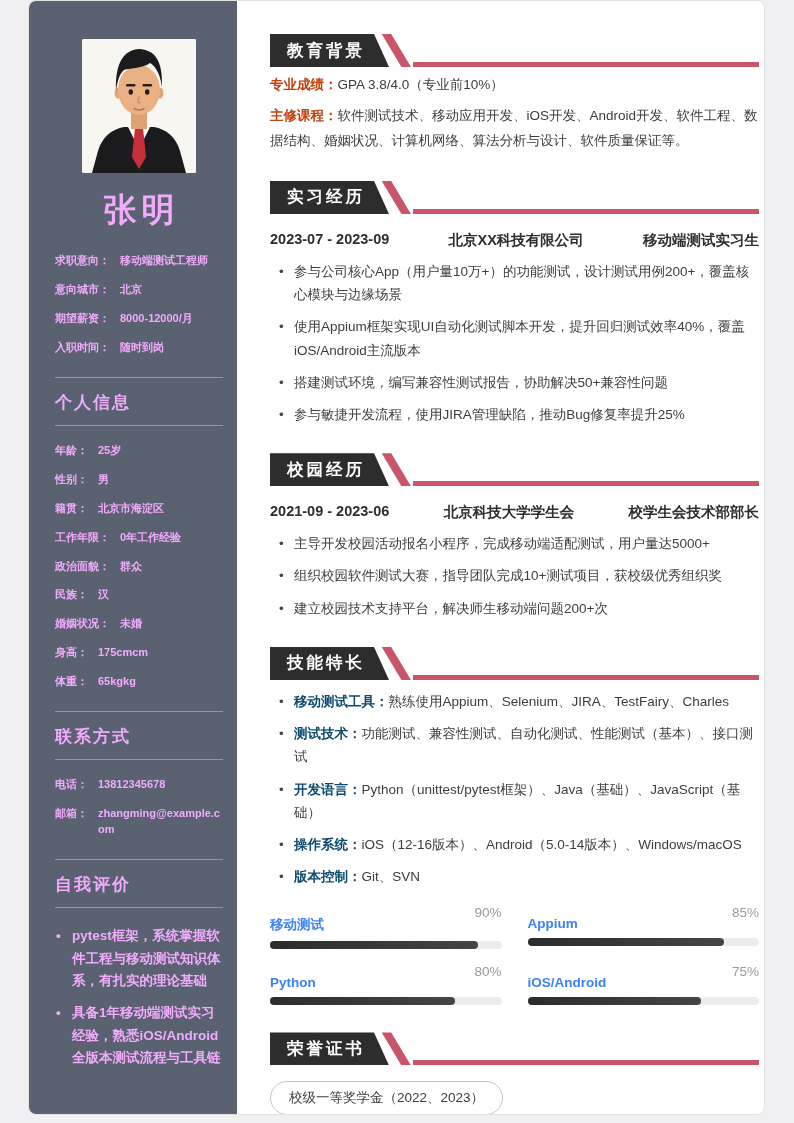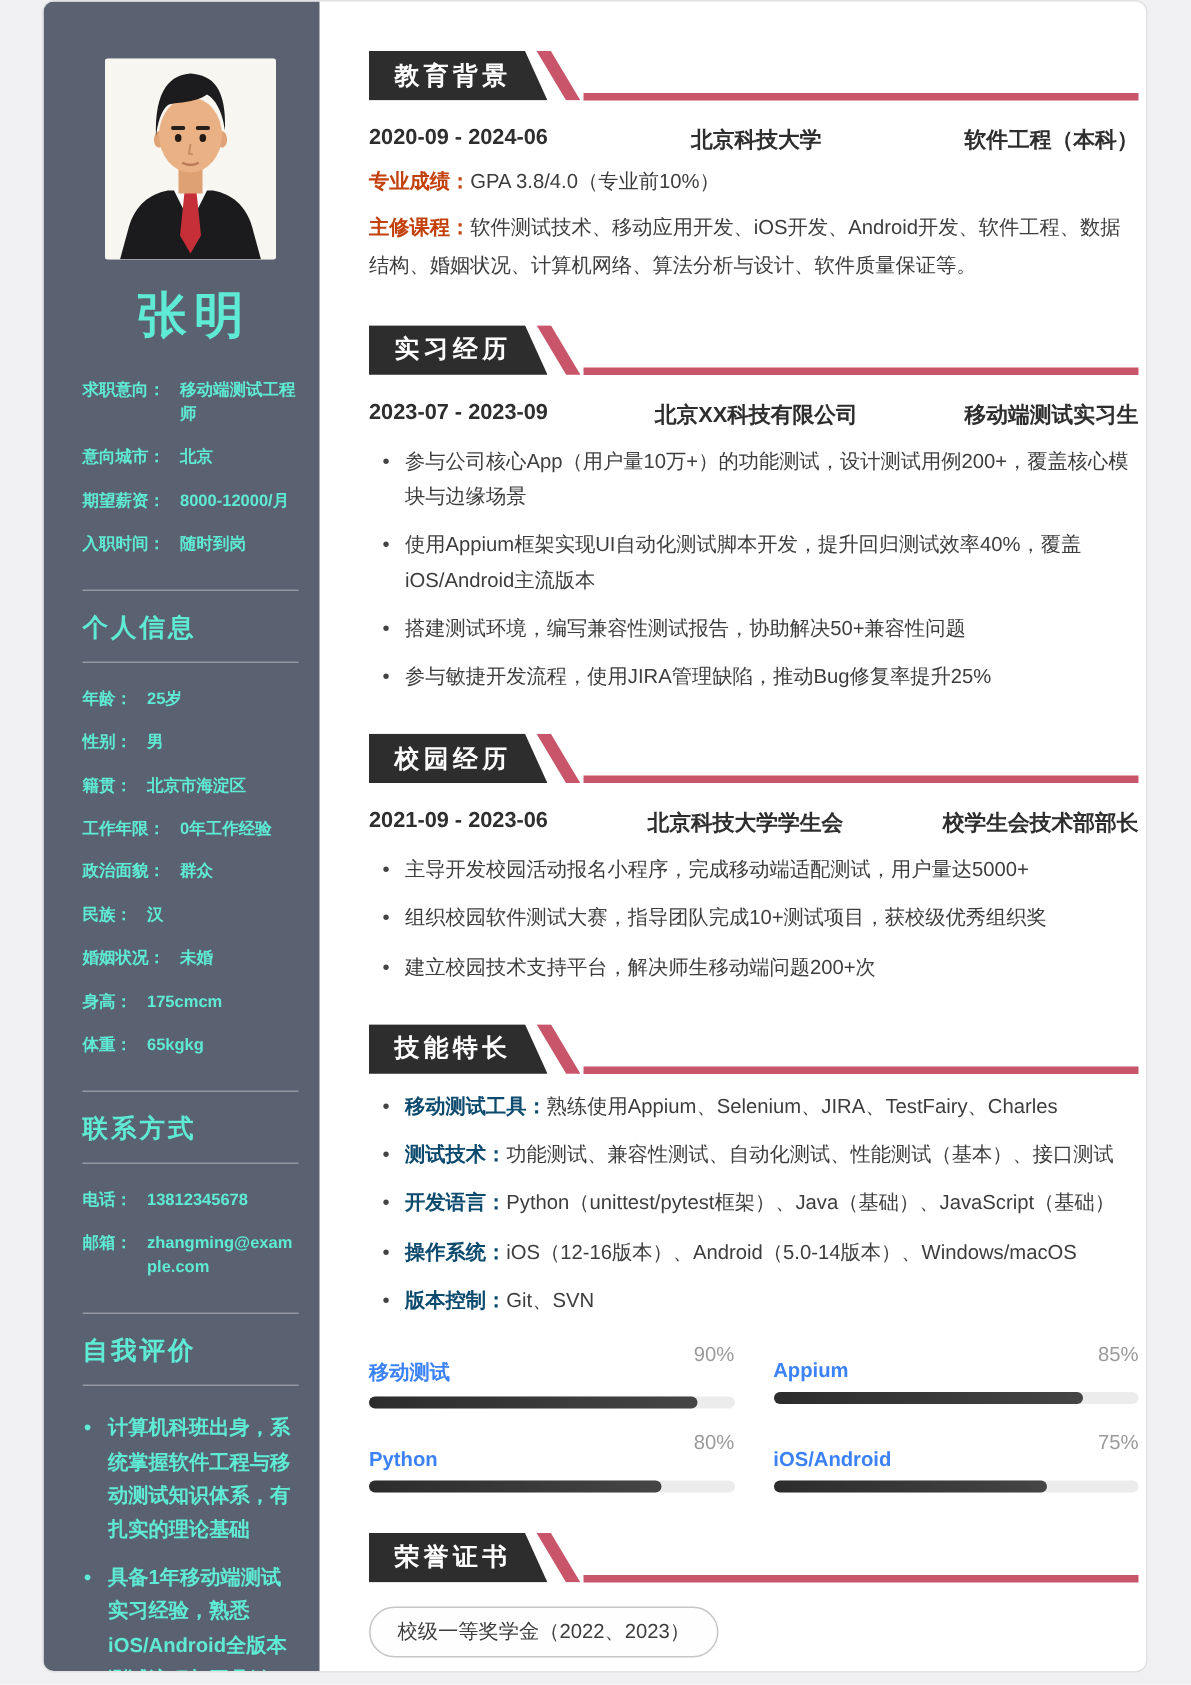--- a/index.html
+++ b/index.html
@@ -13,23 +13,23 @@
     position: absolute; left: 28px; top: 0;
     width: 737px; height: 1115px;
     background: #ffffff;
     border: 1px solid #e2e2e5;
     border-radius: 8px;
     overflow: hidden;
     display: flex;
   }
   
   .sidebar {
-    flex: none; width: 184px;
+    flex: none; width: 208px;
     background: #5a6170;
-    color: #5eead4;
+    color: #f0abfc;
     padding: 0 14px 20px 26px;
   }
   .photo {
     width: 114px; height: 134px;
     margin: 38px auto 0;
     border-radius: 2px; overflow: hidden;
     background: #f8f6f0;
   }
   .photo svg { display: block; }
   h1.name {
@@ -201,41 +201,36 @@
         </div>
       <div class="srow">
           <span class="slabel">邮箱：</span>
           <span class="sval email-val">zhangming@example.com</span>
         </div>
     </section>
 
     <section class="side-sec">
       <h2>自我评价</h2>
       <ul class="sdots">
-        <li>计算机科班出身，系统掌握软件工程与移动测试知识体系，有扎实的理论基础</li>
+        <li>pytest框架，系统掌握软件工程与移动测试知识体系，有扎实的理论基础</li>
         <li>具备1年移动端测试实习经验，熟悉iOS/Android全版本测试流程与工具链</li>
 
       </ul>
     </section>
   </aside>
 
   <main class="main">
 
     <section class="msec">
       <div class="sec-header">
         <div class="badge">
             <span>教育背景</span>
           </div>
         <div class="slash"></div>
         <div class="hline"></div>
-      </div>
-      <div class="erow">
-        <span>2020-09 - 2024-06</span>
-        <span>北京科技大学</span>
-        <span>软件工程（本科）</span>
       </div>
       <p class="detail"><span class="lab">专业成绩：</span><span>GPA 3.8/4.0（专业前10%）</span></p>
       <p class="detail"><span class="lab">主修课程：</span><span>软件测试技术、移动应用开发、iOS开发、Android开发、软件工程、数据结构、婚姻状况、计算机网络、算法分析与设计、软件质量保证等。</span></p>
     </section>
 
     <section class="msec">
       <div class="sec-header">
         <div class="badge">
             <span>实习经历</span>
           </div>

